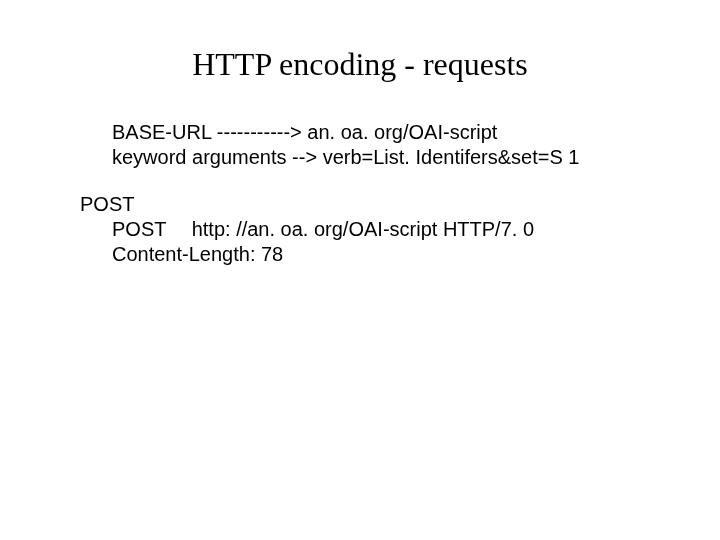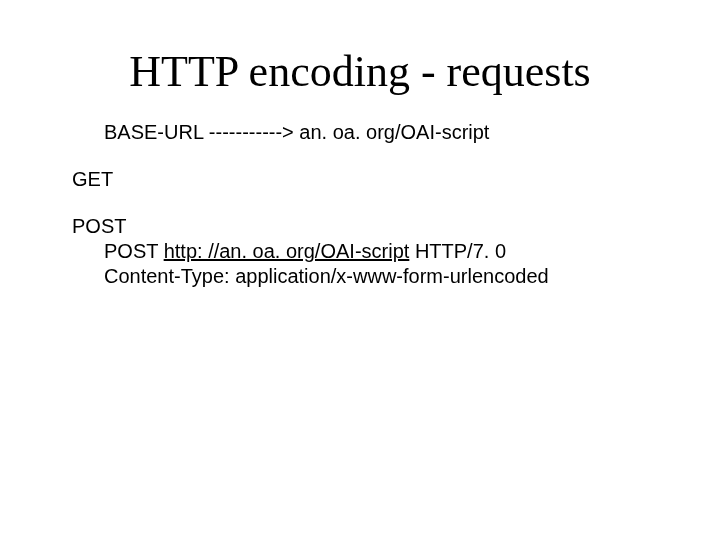--- a/index.html
+++ b/index.html
@@ -15,70 +15,70 @@
     position: relative;
     width: 720px;
     height: 540px;
     box-sizing: border-box;
   }
   .title {
     position: absolute;
     top: 46px;
     left: 0;
     right: 0;
-    font-size: 44px;
+    font-size: 32px;
     text-align: center;
     font-weight: normal;
   }
   .body {
     position: absolute;
-    left: 72px;
+    left: 80px;
     right: 40px;
     top: 120px;
     font-family: "Comic Sans MS", "Comic Sans", cursive, sans-serif;
     font-size: 20px;
     line-height: 1.25;
     word-break: break-word;
   }
   .block {
     margin-bottom: 22px;
   }
   .group-line {
     padding-left: 32px;
   }
   .head-line {
     padding-left: 0;
   }
   .indent-line {
     padding-left: 32px;
   }
   .link {
-    text-decoration: underline;
     color: #000;
+    margin-left: 20px;
   }
 </style>
 </head>
 <body>
 
 <div class="slide">
 
   <div class="title">HTTP encoding - requests</div>
 
   <div class="body">
 
     <div class="block">
       <div class="group-line">BASE-URL -----------&gt; an. oa. org/OAI-script</div>
+      <div class="group-line">keyword arguments --&gt; verb=List. Identifers&amp;set=S 1</div>
     </div>
 
     <div class="block">
-      <div class="head-line">GET</div>
     </div>
 
     <div class="block">
       <div class="head-line">POST</div>
       <div class="indent-line">
         <span>POST </span><span class="link">http: //an. oa. org/OAI-script</span><span> HTTP/7. 0</span>
       </div>
-      <div class="indent-line">Content-Type: application/x-www-form-urlencoded</div>
+      <div class="indent-line">Content-Length: 78</div>
     </div>
 
   </div>
 </div>
 
 </body></html>

